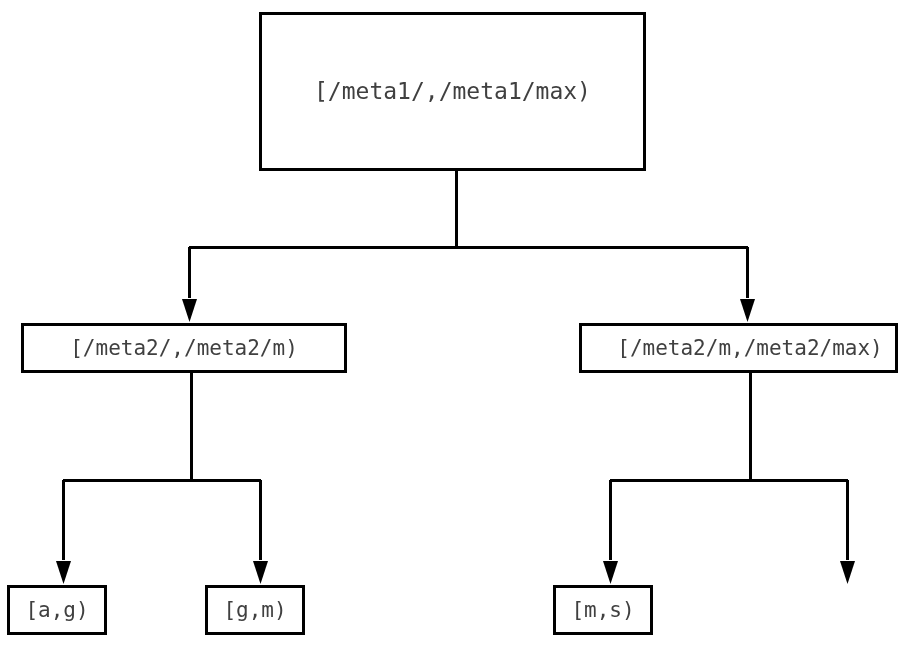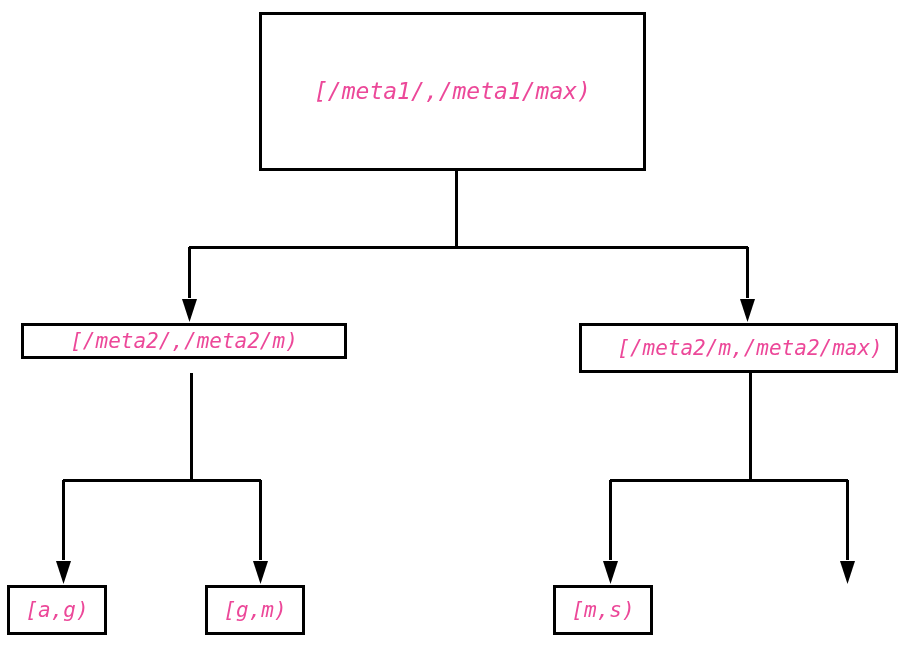--- a/index.html
+++ b/index.html
@@ -30,38 +30,37 @@
     border: 3px solid #000000;
     background: #ffffff;
     display: flex;
     align-items: center;
     justify-content: center;
     color: #000000;
     white-space: nowrap;
   }
   .node-label {
     font-family: "DejaVu Sans Mono", "Liberation Mono", monospace;
-    color: #ec4899;
+    color: #404040;
     letter-spacing: 0px;
     line-height: 1;
-    font-style: italic;
   }
   #node-root {
     left: 259px;
     top: 12px;
     width: 387px;
     height: 159px;
   }
   #node-root .node-label { font-size: 23px; }
 
   #node-mid-left {
     left: 21px;
     top: 323px;
     width: 326px;
-    height: 36px;
+    height: 50px;
   }
   #node-mid-right {
     left: 579px;
     top: 323px;
     width: 319px;
     height: 50px;
     padding-left: 23px;
   }
   #node-mid-left .node-label,
   #node-mid-right .node-label { font-size: 21px; }

